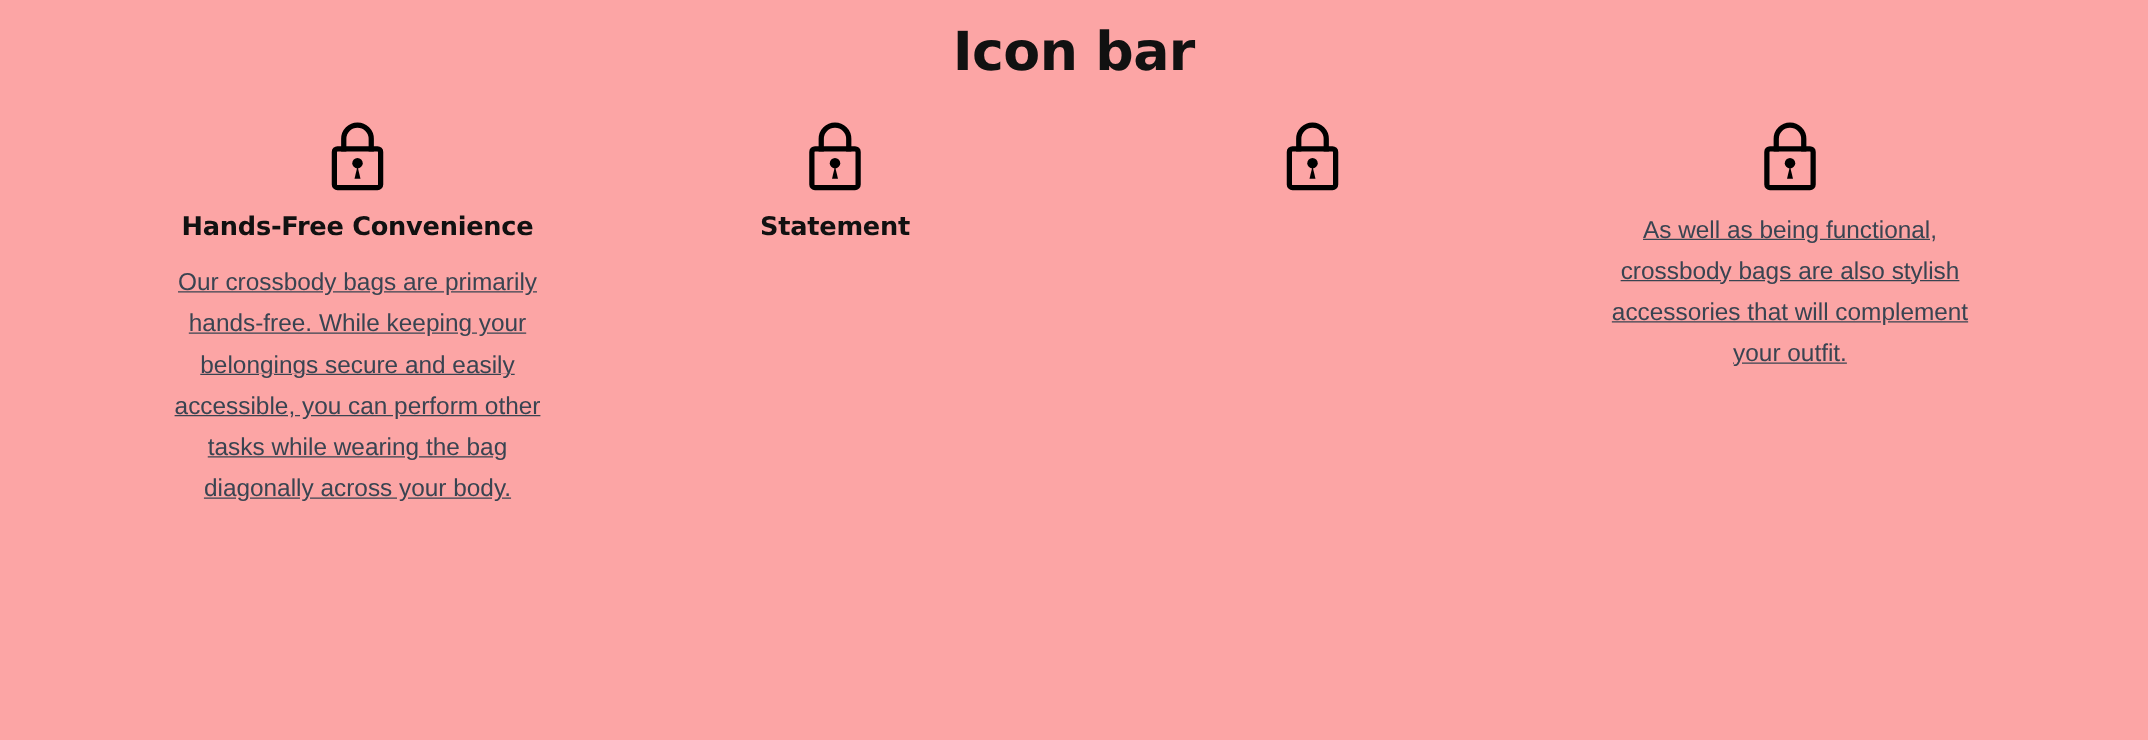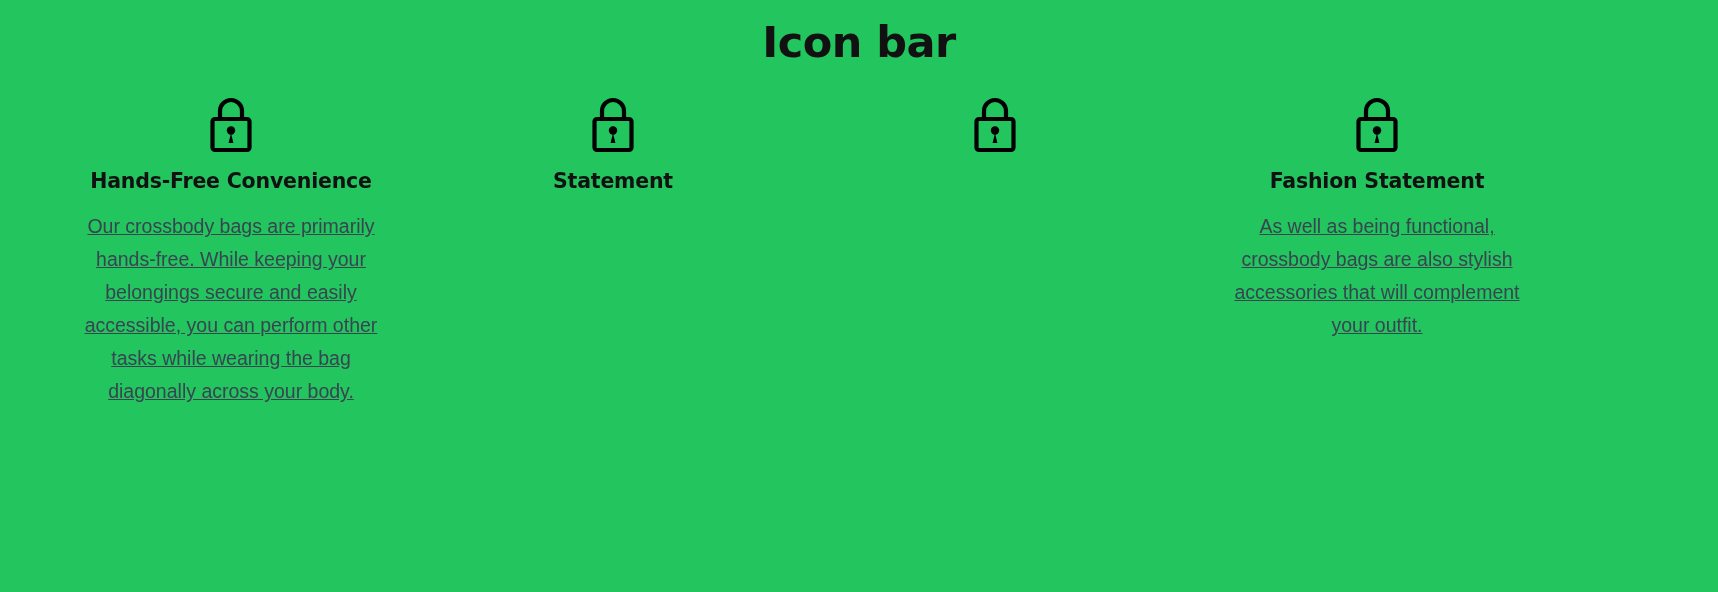--- a/index.html
+++ b/index.html
@@ -8,40 +8,40 @@
     width: 1718px;
     height: 592px;
     background: #ffffff;
     font-family: "Liberation Sans", sans-serif;
     overflow: hidden;
   }
 
   .page {
     width: 1718px;
     height: 592px;
-    background: #22c55e;
+    background: #fca5a5;
     position: relative;
   }
 
   .page-title {
     text-align: center;
     font-family: "DejaVu Sans", sans-serif;
     font-weight: bold;
     font-size: 43px;
     letter-spacing: -0.5px;
     color: #111111;
     padding-top: 16px;
     line-height: 1.25;
   }
 
   .icon-bar {
     display: flex;
     flex-direction: row;
     align-items: flex-start;
-    justify-content: flex-start;
+    justify-content: center;
     padding: 0 40px;
     margin-top: 24px;
   }
 
   .icon-col {
     width: 382px;
     flex: 0 0 382px;
     display: flex;
     flex-direction: column;
     align-items: center;
@@ -132,18 +132,17 @@
 
     <div class="icon-col">
       <div class="icon-wrap">
         <svg viewBox="0 0 50 58" xmlns="http://www.w3.org/2000/svg" aria-hidden="true">
           <path d="M14 22 V14 a11 11 0 0 1 22 0 V22" fill="none" stroke="#000000" stroke-width="4.2" stroke-linecap="square"></path>
           <rect x="6.5" y="22" width="37" height="31" rx="2.5" ry="2.5" fill="none" stroke="#000000" stroke-width="4.2"></rect>
           <circle cx="25" cy="33.5" r="4.2" fill="#000000"></circle>
           <path d="M25 36 L27.4 46 L22.6 46 Z" fill="#000000"></path>
         </svg>
       </div>
-      <div class="col-title">Fashion Statement</div>
       <div class="col-body">As well as being functional, crossbody bags are also stylish accessories that will complement your outfit.</div>
     </div>
 
   </div>
 </div>
 
 </body></html>

